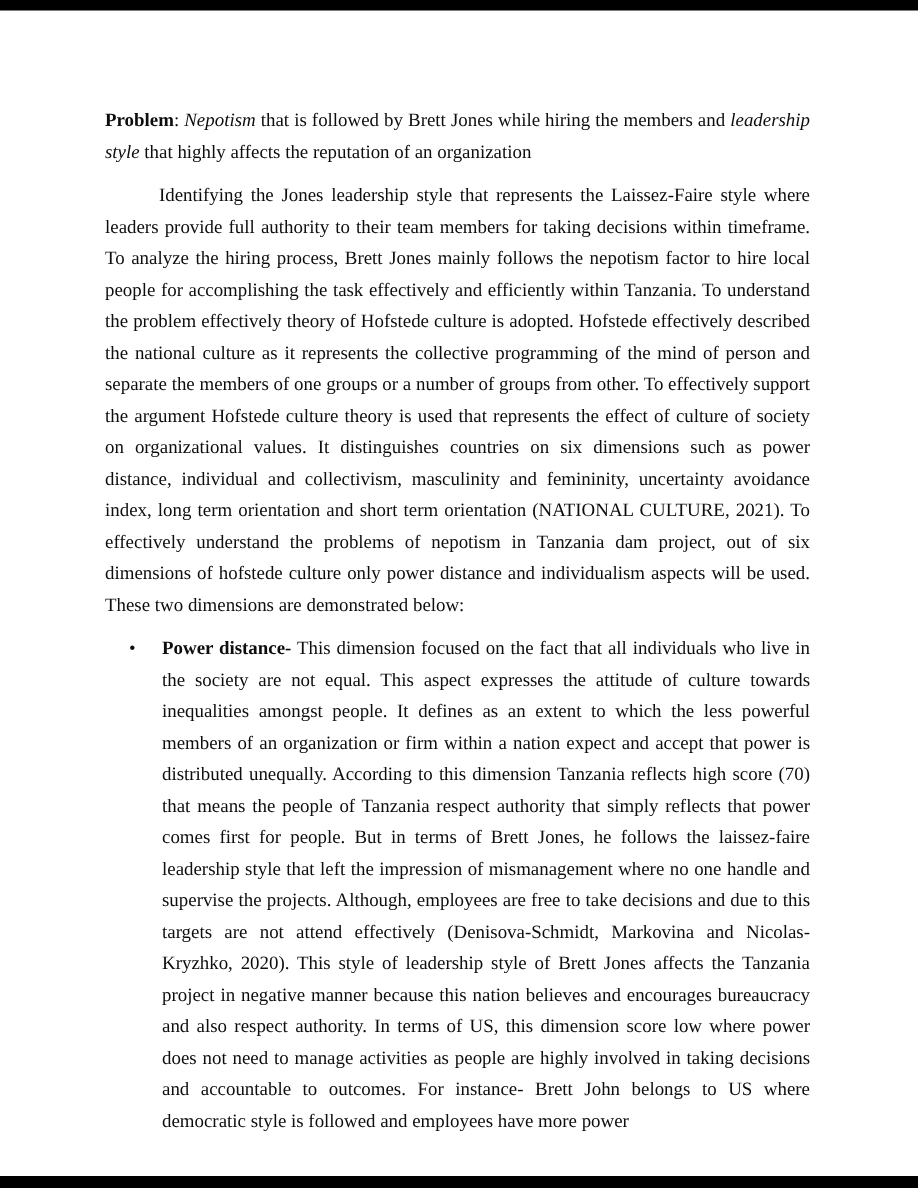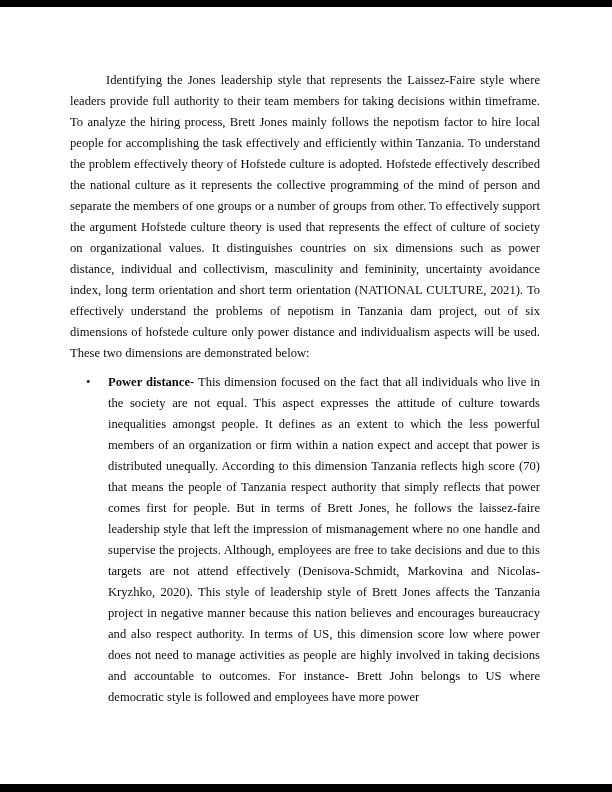--- a/index.html
+++ b/index.html
@@ -35,17 +35,18 @@
   .bullet-marker { position: absolute; left: 16px; top: 0; }
   .b { font-weight: bold; }
   .i { font-style: italic; }
 </style>
 </head>
 <body style="background: rgb(255, 255, 255);">
 
 <div class="edge top" style="background: rgb(0, 0, 0);"></div>
 
 <div class="content">
+    <p class="para"><span class="b">Problem</span><span>: </span><span class="i">Nepotism</span><span> that is followed by Brett Jones while hiring the members and </span><span class="i">leadership style</span><span> that highly affects the reputation of an organization</span></p>
     <p class="para indent"><span>Identifying the Jones leadership style that represents the Laissez-Faire style where leaders provide full authority to their team members for taking decisions within timeframe. To analyze the hiring process, Brett Jones mainly follows the nepotism factor to hire local people for accomplishing the task effectively and efficiently within Tanzania. To understand the problem effectively theory of Hofstede culture is adopted. Hofstede effectively described the national culture as it represents the collective programming of the mind of person and separate the members of one groups or a number of groups from other. To effectively support the argument Hofstede culture theory is used that represents the effect of culture of society on organizational values. It distinguishes countries on six dimensions such as power distance, individual and collectivism, masculinity and femininity, uncertainty avoidance index, long term orientation and short term orientation (NATIONAL CULTURE, 2021). To effectively understand the problems of nepotism in Tanzania dam project, out of six dimensions of hofstede culture only power distance and individualism aspects will be used. These two dimensions are demonstrated below:</span></p>
     <div class="para bullet-item"><span class="bullet-marker">•</span><span class="b">Power distance-</span><span> This dimension focused on the fact that all individuals who live in the society are not equal. This aspect expresses the attitude of culture towards inequalities amongst people. It defines as an extent to which the less powerful members of an organization or firm within a nation expect and accept that power is distributed unequally. According to this dimension Tanzania reflects high score (70) that means the people of Tanzania respect authority that simply reflects that power comes first for people. But in terms of Brett Jones, he follows the laissez-faire leadership style that left the impression of mismanagement where no one handle and supervise the projects. Although, employees are free to take decisions and due to this targets are not attend effectively (Denisova-Schmidt, Markovina and Nicolas-Kryzhko, 2020). This style of leadership style of Brett Jones affects the Tanzania project in negative manner because this nation believes and encourages bureaucracy and also respect authority. In terms of US, this dimension score low where power does not need to manage activities as people are highly involved in taking decisions and accountable to outcomes. For instance- Brett John belongs to US where democratic style is followed and employees have more power</span></div>
   </div>
 
 <div class="edge bottom" style="background: rgb(0, 0, 0);"></div>
 
 </body></html>

